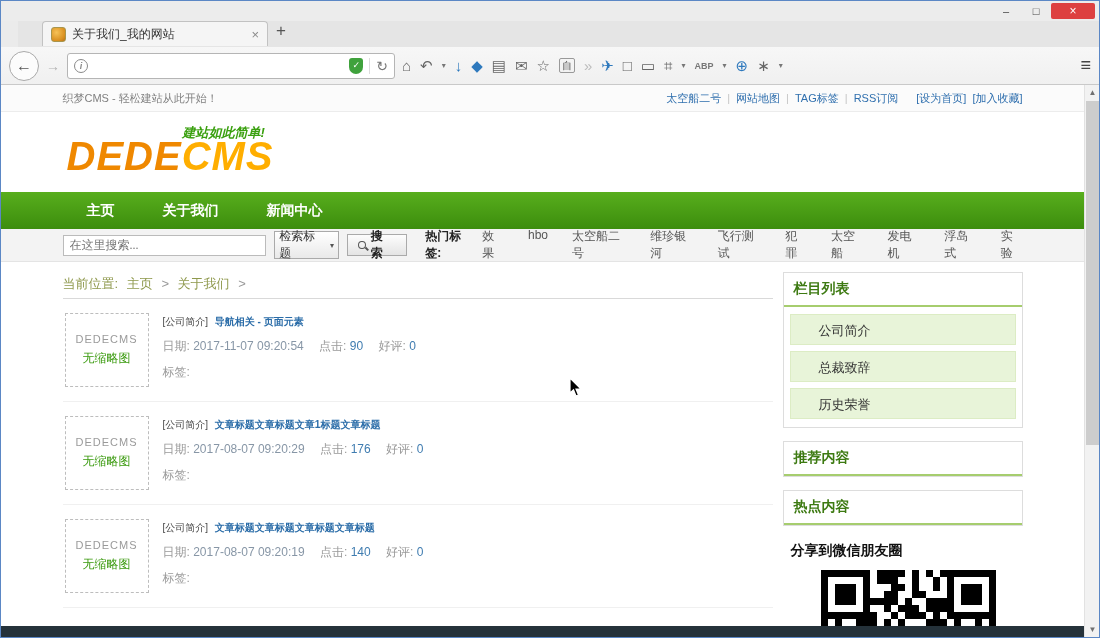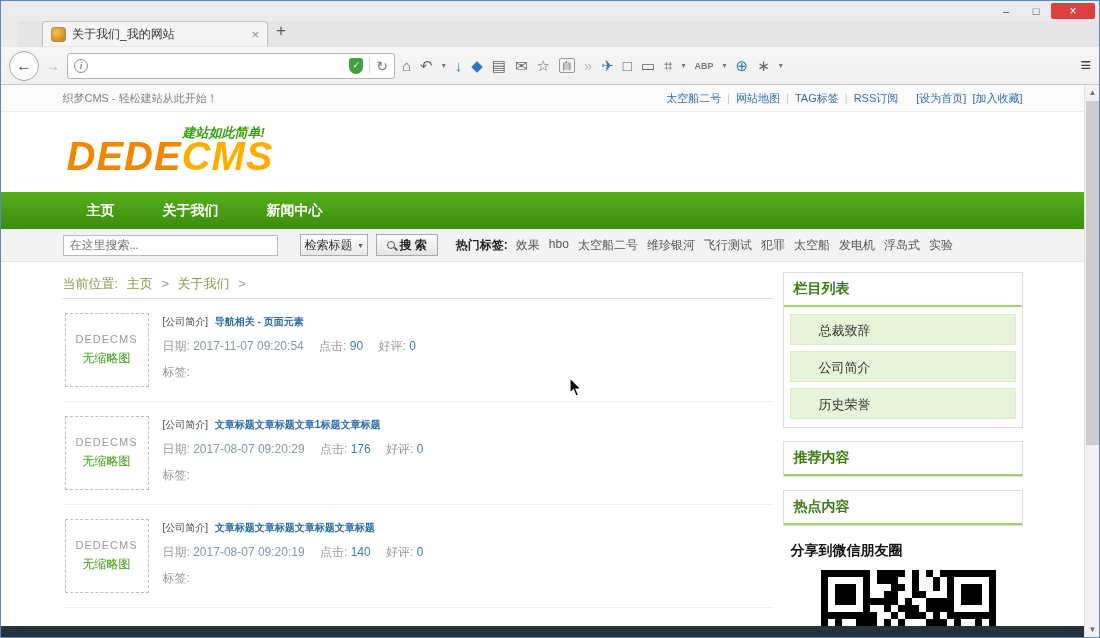--- a/index.html
+++ b/index.html
@@ -55,27 +55,27 @@
   .logo-dede { color:#ef8800; }
   .logo-cms { color:#ffae00; }
 
   .mainnav { height:37px; background:linear-gradient(#58ae1d,#3c8d0d); }
   .mainnav .container { display:flex; height:100%; }
   .nav-item { padding:0 24px; line-height:37px; color:#fff; font-size:14px; font-weight:bold; }
 
   .search-row { height:33px; background:#f3f3f3; border-bottom:1px solid #e4e4e4; }
   .search-row .container { display:flex; align-items:center; height:100%; gap:8px; font-size:12px; }
   .search-input { width:215px; height:21px; border:1px solid #bbb; padding:0 6px; font-size:12px; color:#666; background:#fff; font-family:Liberation Serif, serif; }
-  .search-select { width:68px; height:22px; border:1px solid #aaa; background:linear-gradient(#fff,#e9e9e9); display:flex; align-items:center; padding:0 4px; gap:4px; color:#333;margin-left:14px; }
+  .search-select { width:68px; height:28px; border:1px solid #aaa; background:linear-gradient(#fff,#e9e9e9); display:flex; align-items:center; padding:0 4px; gap:4px; color:#333; }
   .search-select .caret { margin-left:auto; font-size:8px; color:#555; }
   .search-btn { height:22px; border:1px solid #aaa; background:linear-gradient(#fdfdfd,#e4e4e4); display:flex; align-items:center; gap:5px; padding:0 10px; font-size:12px; color:#222; font-weight:bold; }
   .mag { position:relative; width:8px; height:8px; border:1.5px solid #555; border-radius:50%; display:inline-block; }
   .mag::after { content:""; position:absolute; width:4px; height:1.5px; background:#555; right:-4px; bottom:-1px; transform:rotate(45deg); }
   .hot-label { font-weight:bold; color:#222; margin-left:10px; }
-  .hot-tags { display:flex; gap:9px; color:#555; }
+  .hot-tags { display:flex; gap:24px; color:#555; }
 
   .main-area { padding-top:10px; }
   .main-area .container { display:flex; gap:10px; align-items:flex-start; }
   .col-left { flex:1; min-width:0; }
 
   .breadcrumb { height:27px; line-height:24px; border-bottom:1px solid #d9d9d9; font-size:13px; color:#8f994d; }
   .breadcrumb a { color:#8f994d; text-decoration:none; }
   .breadcrumb .sep { color:#9a9a9a; margin:0 5px; }
 
   .article { display:flex; gap:14px; padding:14px 2px; border-bottom:1px solid #f0f0f0; }
@@ -308,22 +308,22 @@
                 </div>
                 <div class="art-tags">标签:</div>
               </div>
             </div>
           </div>
 
           <div class="col-right">
             <div class="sbox">
               <div class="sbox-h">栏目列表</div>
               <ul class="sbox-list">
+                <li>公司简介</li>
                 <li>总裁致辞</li>
-                <li>公司简介</li>
                 <li>历史荣誉</li>
               </ul>
             </div>
             <div class="sbox">
               <div class="sbox-h">推荐内容</div>
             </div>
             <div class="sbox">
               <div class="sbox-h">热点内容</div>
             </div>
             <div class="share-title">分享到微信朋友圈</div>

